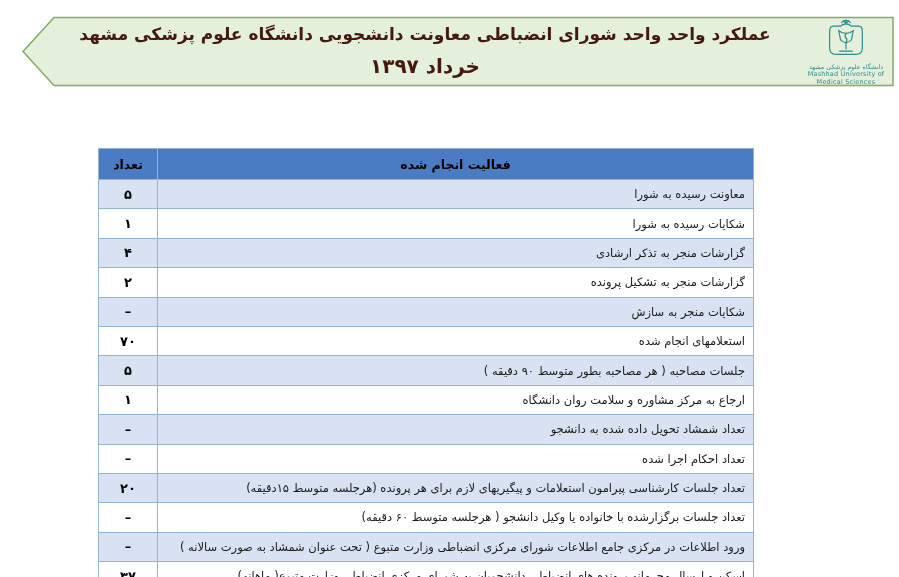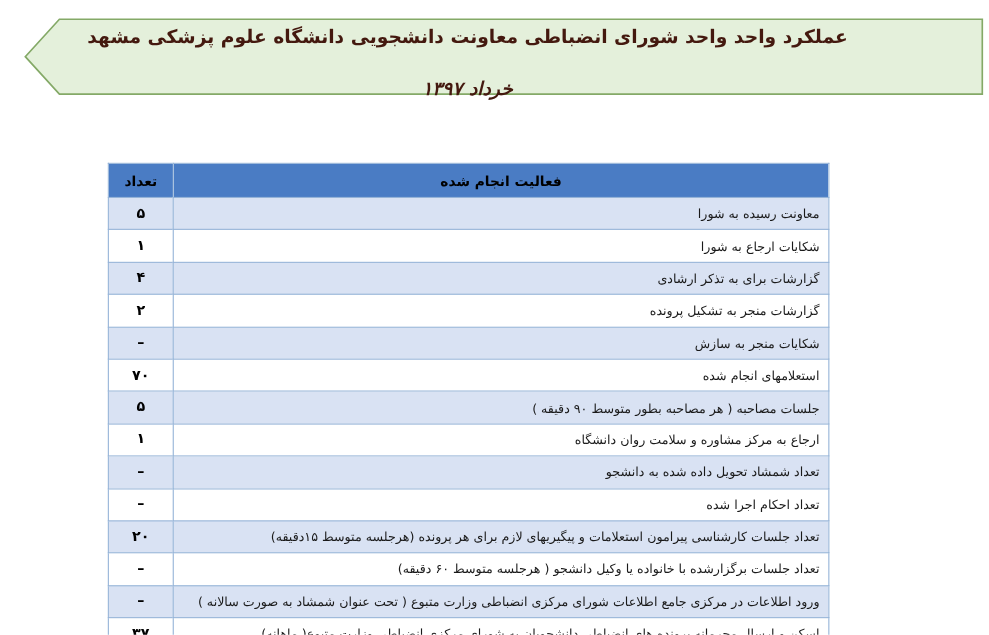--- a/index.html
+++ b/index.html
@@ -30,25 +30,24 @@
     direction: rtl;
     color: var(--title-color);
   }
   .banner-title {
     font-size: 17px;
     font-weight: bold;
     line-height: 24px;
     white-space: nowrap;
   }
   .banner-subtitle {
-    font-size: 17px;
+    font-size: 20px;
     font-weight: bold;
     line-height: 22px;
-    margin-top: 24px;
-    font-style: italic;
+    margin-top: 9px;
   }
 
   
   .logo {
     position: absolute;
     left: 798px;
     top: 18px;
     width: 96px;
     height: 68px;
     text-align: center;
@@ -115,43 +114,59 @@
 
   <svg class="banner-svg" viewBox="0 0 874 71" aria-hidden="true">
     <polygon points="872,1.5 33,1.5 2,35.5 33,69.5 872,69.5" fill="var(--banner-fill)" stroke="var(--banner-border)" stroke-width="1.5"></polygon>
   </svg>
 
   <div class="banner-text">
     <div class="banner-title">عملکرد  واحد واحد شورای انضباطی معاونت دانشجویی دانشگاه علوم پزشکی مشهد</div>
     <div class="banner-subtitle">خرداد ۱۳۹۷</div>
   </div>
 
+  <div class="logo">
+    <span>
+      <svg width="50" height="40" viewBox="0 0 54 44" fill="none" stroke="var(--logo-color)" stroke-width="1.3" stroke-linecap="round">
+        <path d="M27 2 L27 7 M22 5 Q27 0 32 5 M24 3 L27 6 L30 3"></path>
+        <path d="M21 9 Q27 4 33 9 L41 9 Q45 9 45 15 L45 33 Q45 40 38 40 L16 40 Q9 40 9 33 L9 15 Q9 9 13 9 Z"></path>
+        <path d="M19 14 Q27 20 35 14 L33 24 Q27 30 21 24 Z"></path>
+        <path d="M27 17 Q25 20 27 22 Q29 24 27 27"></path>
+        <path d="M27 28 L27 34 M20 36.5 L34 36.5"></path>
+      </svg>
+    </span>
+    <div class="calligraphy">دانشگاه علوم پزشکی مشهد</div>
+    <div class="english">
+      <div>Mashhad University of</div>
+      <div>Medical Sciences</div>
+    </div>
+  </div>
 
   <table class="report-table">
     <colgroup>
       <col class="activity-col">
       <col class="count-col">
     </colgroup>
     <thead>
       <tr>
         <th>فعالیت انجام شده</th>
         <th>تعداد</th>
       </tr>
     </thead>
     <tbody>
         <tr>
       <td class="activity-cell">معاونت رسیده به شورا</td>
       <td class="count-cell">۵</td>
     </tr>
         <tr>
-      <td class="activity-cell">شکایات ارجاع به شورا</td>
+      <td class="activity-cell">شکایات رسیده به شورا</td>
       <td class="count-cell">۱</td>
     </tr>
         <tr>
-      <td class="activity-cell">گزارشات برای به تذکر ارشادی</td>
+      <td class="activity-cell">گزارشات منجر به تذکر ارشادی</td>
       <td class="count-cell">۴</td>
     </tr>
         <tr>
       <td class="activity-cell">گزارشات منجر به تشکیل پرونده</td>
       <td class="count-cell">۲</td>
     </tr>
         <tr>
       <td class="activity-cell">شکایات منجر به سازش</td>
       <td class="count-cell">–</td>
     </tr>

